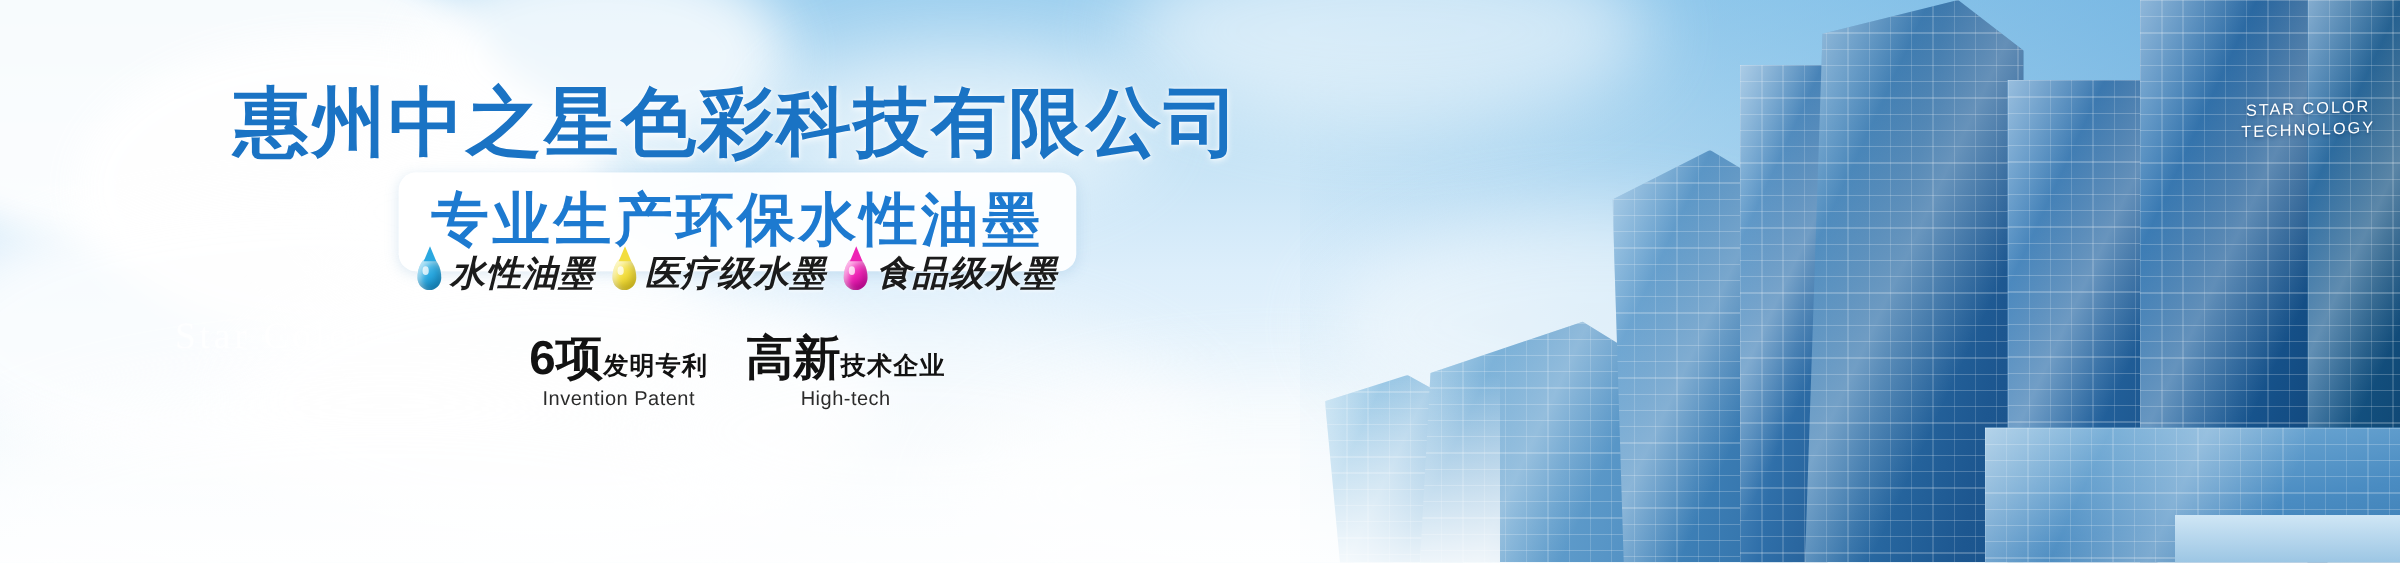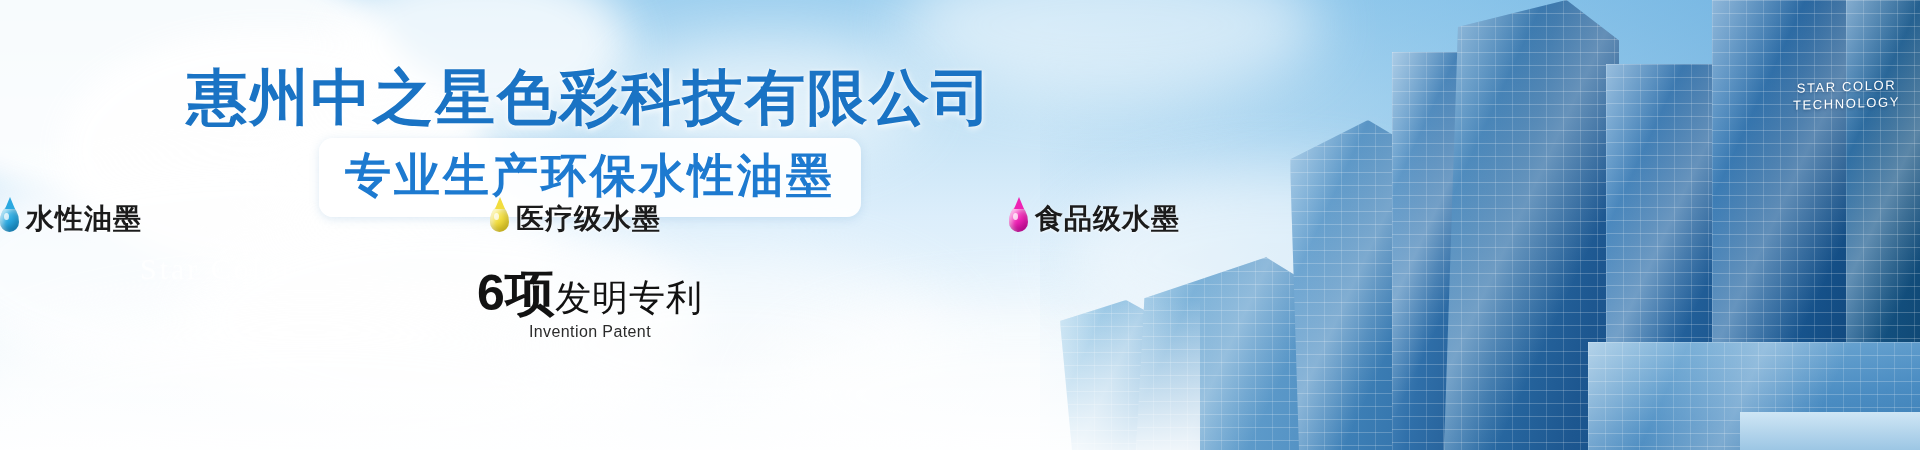--- a/index.html
+++ b/index.html
@@ -157,21 +157,21 @@
     padding:7px 26px 10px;
     box-shadow:0 2px 10px rgba(120,170,210,.25);
   }
   .subtitle-pill span {
     font-size:46px; font-weight:bold; color:#1d7ad0;
     letter-spacing:3px; white-space:nowrap;
   }
 
   .features {
     position:absolute; left:0; right:0; top:200px;
-    display:flex; justify-content:space-between; align-items:center; gap:30px;
+    display:flex; justify-content:center; align-items:center; gap:14px;font-style:italic;
   }
   .feature { display:flex; align-items:center; gap:7px; }
   .drop {
     width:19px; height:26px;
     border-radius:50% 50% 50% 50% / 62% 62% 38% 38%;
     position:relative;
     box-shadow:inset -3px -4px 6px rgba(0,0,0,.16), inset 3px 3px 5px rgba(255,255,255,.55);
   }
   .drop::before{
     content:""; position:absolute; left:50%; top:-9px;
@@ -190,22 +190,22 @@
     text-shadow:0 1px 3px rgba(255,255,255,.8);
   }
 
   .badges {
     position:absolute; left:0; right:0; top:268px;
     display:flex; justify-content:center; align-items:flex-start; gap:30px;
   }
   .badge { text-align:center; }
   .badge-main { white-space:nowrap; line-height:1.0; color:#121212;
                 text-shadow:0 1px 3px rgba(255,255,255,.8); }
-  .badge-main .big   { font-size:50px; font-weight:bold; letter-spacing:0px; }
-  .badge-main .small { font-size:36px; font-weight:normal; letter-spacing:1px; }
+  .badge-main .big   { font-size:38px; font-weight:bold; letter-spacing:0px; }
+  .badge-main .small { font-size:20px; font-weight:bold; letter-spacing:1px; }
   .badge-en {
     margin-top:5px;
     font-size:16px; color:#2b2b2b; letter-spacing:.4px;
     text-shadow:0 1px 2px rgba(255,255,255,.8);
   }
 
   
   .bottom-haze {
     position:absolute; left:0; bottom:0; width:1200px; height:150px;
     background:linear-gradient(0deg, rgba(255,255,255,.85), rgba(255,255,255,0));
@@ -312,16 +312,22 @@
       </div>
     </div>
 
     <div class="badges">
       <div class="badge">
         <div class="badge-main">
           <span class="big">6项</span><span class="small">发明专利</span>
         </div>
         <div class="badge-en">Invention Patent</div>
       </div>
+      <div class="badge">
+        <div class="badge-main">
+          <span class="big">高新</span><span class="small">技术企业</span>
+        </div>
+        <div class="badge-en">High-tech</div>
+      </div>
     </div>
 
   </div>
 </div>
 
 </body></html>

